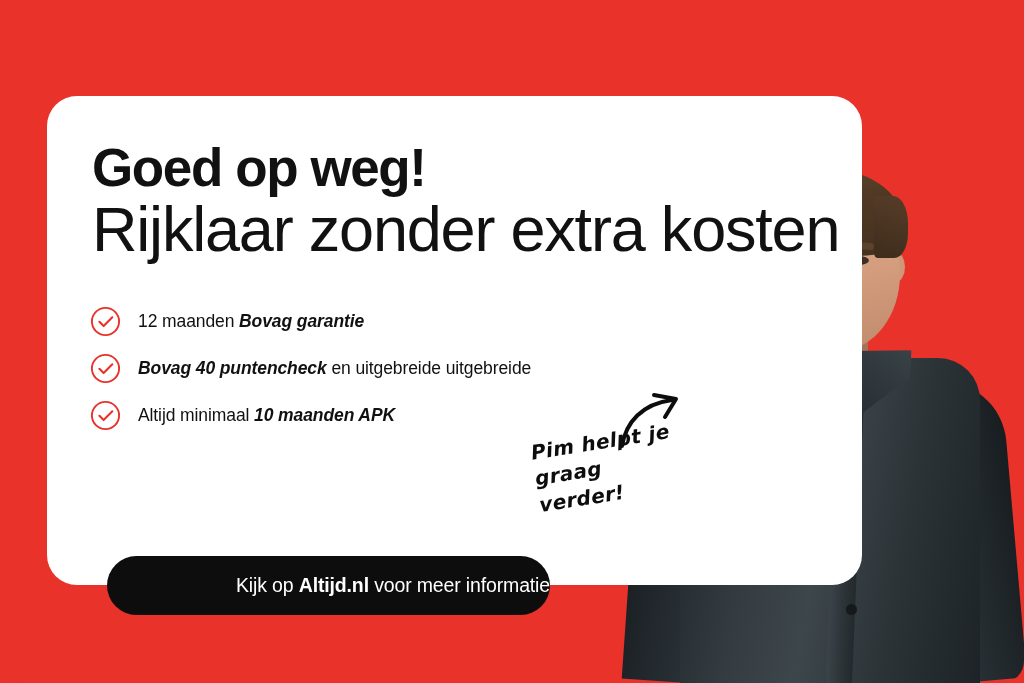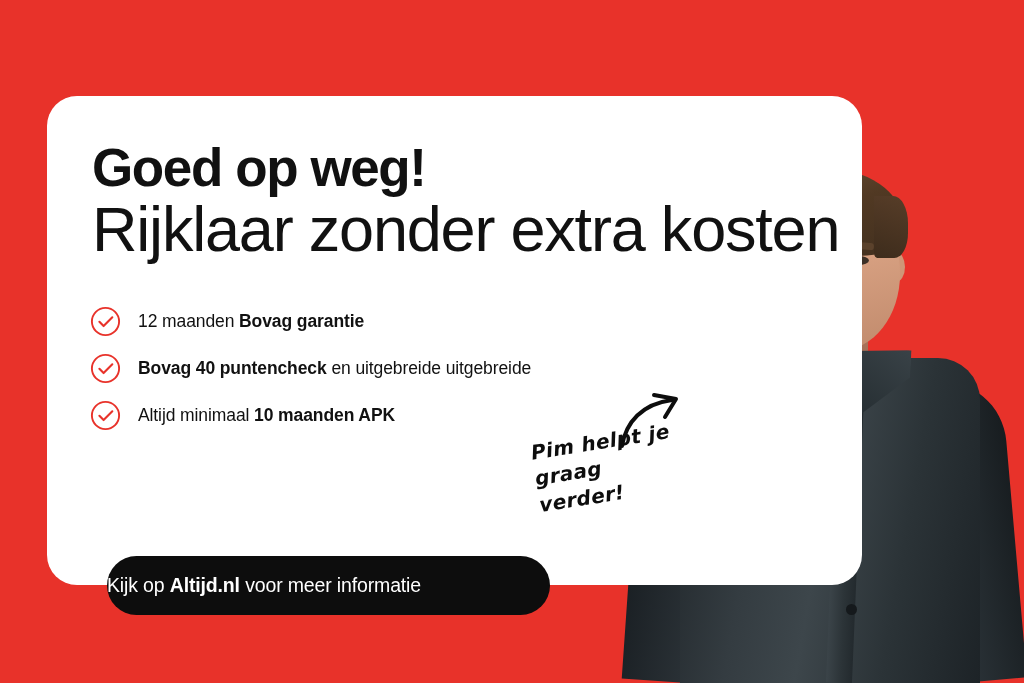--- a/index.html
+++ b/index.html
@@ -2,21 +2,21 @@
 <html><head>
 <meta charset="utf-8">
 <style>
   * { margin:0; padding:0; box-sizing:border-box; }
   html,body { width:1024px; height:683px; overflow:hidden; }
   body {
     font-family:"Liberation Sans", sans-serif;
     background:#E8322A;
     position:relative;
   }
-  #stage { position:absolute; inset:0; width:1024px; height:683px; overflow:hidden; }
+  #stage { position:absolute; inset:0; width:1024px; height:683px; overflow:hidden;border-radius:22px; }
 
   
   .bg-red { position:absolute; inset:0; background:#E8322A; }
   .tread-wrap { position:absolute; inset:0; overflow:hidden; }
   .tread-svg { position:absolute; top:-60px; left:130px; width:1100px; height:820px; }
 
   
   .person { position:absolute; left:596px; top:148px; width:428px; height:535px; }
   .p-shirt {
     position:absolute; left:84px; top:210px; width:300px; height:325px;
@@ -98,36 +98,36 @@
   .h2 {
     position:absolute; left:92px; top:198px; font-size:63px; line-height:1.0;
     font-weight:400; color:#111111; letter-spacing:-1.2px;
   }
 
   
   .list { position:absolute; left:90px; top:298px; width:640px; }
   .row { display:flex; align-items:center; height:47px; }
   .chk { flex:0 0 31px; width:31px; height:31px; margin-right:17px; }
   .row-txt { font-size:17.5px; color:#111111; letter-spacing:-.1px; white-space:nowrap; }
-  .row-txt b { font-weight:700; }
+  .row-txt b { font-weight:700;font-style:italic; }
 
   
   .hand {
     position:absolute; left:529px; top:440px; width:160px;
     font-family:"DejaVu Sans", sans-serif; font-size:20px; font-weight:600;
     font-style:italic; color:#0d0d0d; line-height:1.32;
     transform:rotate(-9deg); transform-origin:left top; letter-spacing:.4px;
   }
   .arrow { position:absolute; left:616px; top:392px; width:72px; height:58px; }
 
   
   .cta {
     position:absolute; left:107px; top:556px; width:443px; height:59px;
     background:#0d0d0d; border-radius:30px;
-    display:flex; align-items:center; justify-content:flex-start;
+    display:flex; align-items:center; justify-content:flex-end;
     font-size:19.5px; color:#ffffff; letter-spacing:-.15px; cursor:pointer;
   }
   .cta b { font-weight:700; }
   .cta span { white-space:pre; }
 </style>
 </head>
 <body>
 
 <div id="stage">
 

